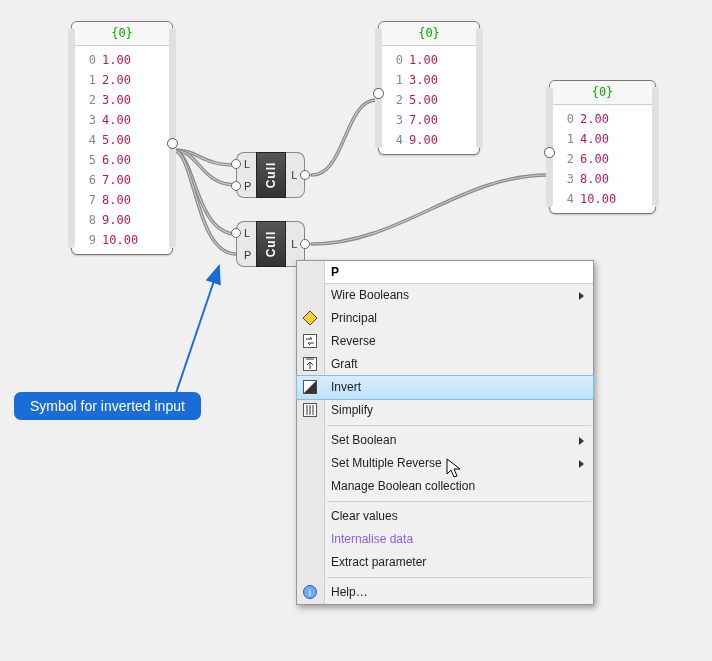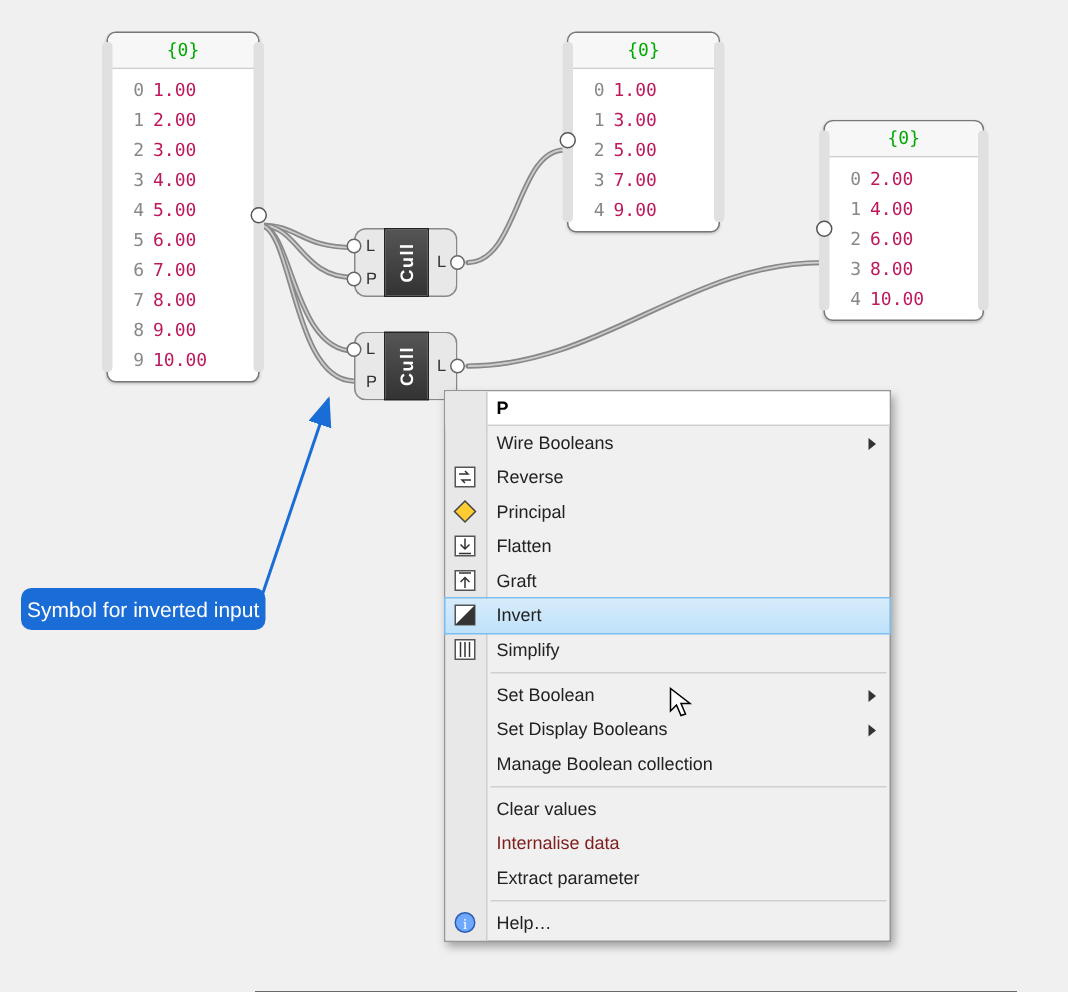--- a/index.html
+++ b/index.html
@@ -18,26 +18,26 @@
   .comp-in,.comp-out{background:#e8e8e8;border:1px solid #888;display:flex;flex-direction:column;justify-content:space-around;font-size:11px;color:#333}
   .comp-in{border-radius:8px 0 0 8px;border-right:none;padding:0 5px 0 7px}
   .comp-out{border-radius:0 8px 8px 0;border-left:none;padding:0 7px 0 5px}
   .comp-core{width:28px;background:linear-gradient(#555,#333);border:1px solid #222;display:flex;align-items:center;justify-content:center;position:relative}
   .comp-core span{color:#fff;font-weight:bold;font-size:12px;transform:rotate(-90deg);letter-spacing:1px}
   .pin{position:absolute;width:8px;height:8px;border-radius:50%;background:#fff;border:1px solid #666}
   svg.wires{position:absolute;left:0;top:0;pointer-events:none}
   .wire{stroke:#888;stroke-width:3.5;fill:none;stroke-linecap:round}
   .wire-hi{stroke:#ccc;stroke-width:1.2;fill:none}
   .arrow-line{stroke:#1a6dd6;stroke-width:2;fill:none;marker-end:url(#ah)}
-  .callout{position:absolute;background:#1a6dd6;color:#fff;padding:6px 4px;border-radius:7px;font-size:14px}
+  .callout{position:absolute;background:#1a6dd6;color:#fff;padding:6px 16px;border-radius:7px;font-size:14px}
   .menu{position:absolute;background:#f0f0f0;border:1px solid #979797;box-shadow:2px 3px 6px rgba(0,0,0,.35);width:296px}
   .menu-iconcol{position:absolute;left:0;top:0;bottom:0;width:27px;background:#e8e8e8;border-right:1px solid #cfcfcf}
   .mi{position:relative;height:23px;line-height:23px;padding-left:34px;color:#222;cursor:default}
   .mi.sub::after{content:"";position:absolute;right:9px;top:8px;border-left:5px solid #333;border-top:4px solid transparent;border-bottom:4px solid transparent}
-  .mi.dis{color:#7f1d1d}
+  .mi.dis{color:#8b5cf6}
   .mi.hl{background:linear-gradient(#d7ecfb,#bfe2fa);outline:1px solid #7bbef2}
   .sep{height:1px;margin:3px 2px 3px 30px;background:#cfcfcf}
   .ico{position:absolute;left:5px;top:3px;width:16px;height:16px}
   .ico svg{width:16px;height:16px;display:block}
   .cursor{position:absolute;width:18px;height:22px;pointer-events:none}
   #menu-title{height:22px;line-height:22px;padding-left:34px;font-weight:600;background:#fff;border-bottom:1px solid #cfcfcf}
 </style>
 </head>
 <body>
 <div class="canvas">
@@ -208,56 +208,50 @@
 
 <div class="callout" style="left:14px;top:392px">Symbol for inverted input</div>
 
 <div class="menu" style="left:296px;top:260px;">
   <div class="menu-iconcol"></div>
   <div id="menu-title">P</div>
   <div id="menu-items">
         <div class="mi sub"><span>Wire Booleans</span></div>
         <div class="mi"><span class="ico">
             <svg viewBox="0 0 16 16">
+              <polygon points="8,1 15,8 8,15 1,8" fill="#ffcc33" stroke="#444"></polygon>
+            </svg>
+          </span><span>Principal</span></div>
+        <div class="mi"><span class="ico">
+            <svg viewBox="0 0 16 16">
               <rect x="1.5" y="1.5" width="13" height="13" fill="#fff" stroke="#555"></rect>
               <path d="M4,6 h6 l-2,-2 M12,10 h-6 l2,2" stroke="#333" fill="none"></path>
             </svg>
           </span><span>Reverse</span></div>
-        <div class="mi"><span class="ico">
-            <svg viewBox="0 0 16 16">
-              <polygon points="8,1 15,8 8,15 1,8" fill="#ffcc33" stroke="#444"></polygon>
-            </svg>
-          </span><span>Principal</span></div>
-        <div class="mi"><span class="ico">
-            <svg viewBox="0 0 16 16">
-              <rect x="1.5" y="1.5" width="13" height="13" fill="#fff" stroke="#555"></rect>
-              <path d="M8,3 v7 m-3,-3 l3,3 l3,-3 M4,13 h8" stroke="#333" fill="none"></path>
-            </svg>
-          </span><span>Flatten</span></div>
         <div class="mi"><span class="ico">
             <svg viewBox="0 0 16 16">
               <rect x="1.5" y="1.5" width="13" height="13" fill="#fff" stroke="#555"></rect>
               <path d="M8,13 v-7 m-3,3 l3,-3 l3,3 M4,3 h8" stroke="#333" fill="none"></path>
             </svg>
           </span><span>Graft</span></div>
         <div class="mi hl"><span class="ico">
             <svg viewBox="0 0 16 16">
               <rect x="1.5" y="1.5" width="13" height="13" fill="#fff" stroke="#555"></rect>
               <path d="M1.5,14.5 L14.5,1.5 L14.5,14.5 Z" fill="#333"></path>
             </svg>
           </span><span>Invert</span></div>
         <div class="mi"><span class="ico">
             <svg viewBox="0 0 16 16">
               <rect x="1.5" y="1.5" width="13" height="13" fill="#fff" stroke="#555"></rect>
               <path d="M5,3 v10 M8,3 v10 M11,3 v10" stroke="#333"></path>
             </svg>
           </span><span>Simplify</span></div>
         <div class="sep"></div>
         <div class="mi sub"><span>Set Boolean</span></div>
-        <div class="mi sub"><span>Set Display Booleans</span></div>
+        <div class="mi sub"><span>Set Multiple Reverse</span></div>
         <div class="mi"><span>Manage Boolean collection</span></div>
         <div class="sep"></div>
         <div class="mi"><span>Clear values</span></div>
         <div class="mi dis"><span>Internalise data</span></div>
         <div class="mi"><span>Extract parameter</span></div>
         <div class="sep"></div>
         <div class="mi"><span class="ico">
             <svg viewBox="0 0 16 16">
               <circle cx="8" cy="8" r="6.5" fill="#6fa8ff" stroke="#2a5db0"></circle>
               <text x="8" y="12" text-anchor="middle" font-size="10" fill="#fff" font-family="Georgia">i</text>

